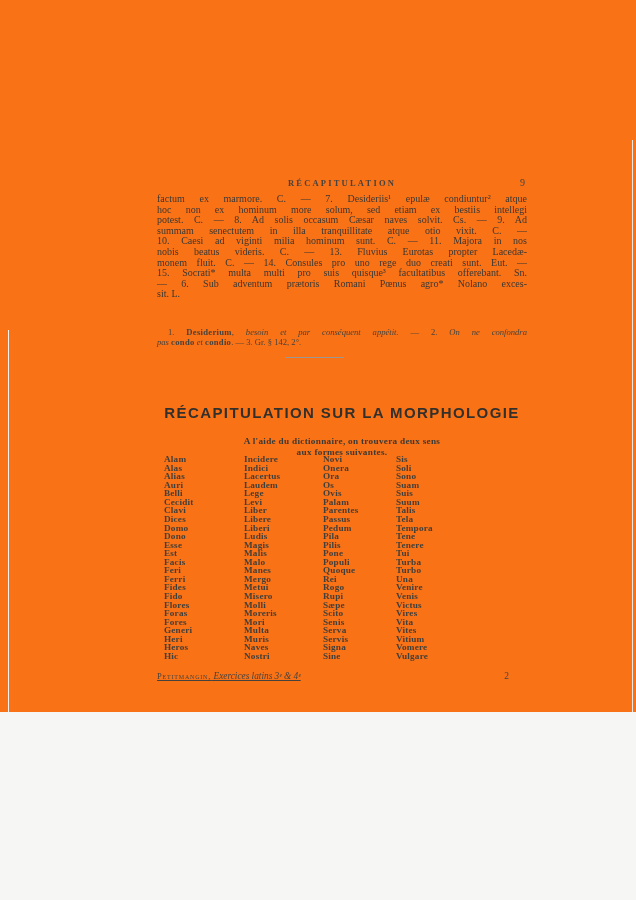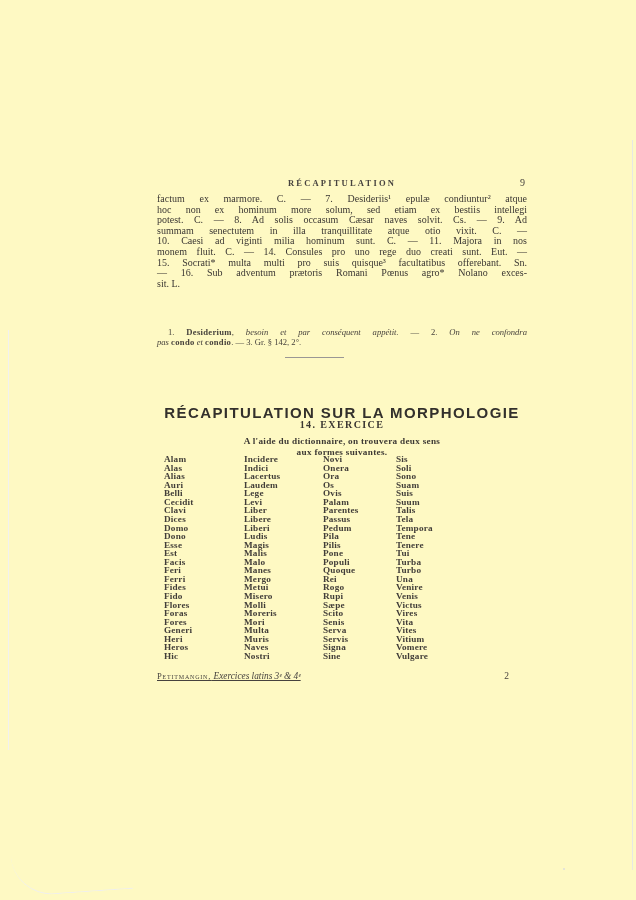--- a/index.html
+++ b/index.html
@@ -2,22 +2,22 @@
 <html><head>
 <meta charset="utf-8">
 <style>
   html,body { margin:0; padding:0; }
   body {
     width:636px; height:900px;
     background:#f6f6f5;
     font-family:"Liberation Serif","DejaVu Serif",serif;
   }
   #sheet {
-    position:relative; width:636px; height:900px;
-    background:#fef9c3; overflow:hidden;
+    position:relative; width:636px; height:712px;
+    background:#f97316; overflow:hidden;
     color:#3b3733;
   }
   
   .edge-right { position:absolute; top:140px; right:3px; width:1px; height:730px; background:#e7e7e6; }
   .edge-left  { position:absolute; top:330px; left:8px; width:1px; height:420px; background:#f1f1f0; }
   .warp1 { position:absolute; left:12px; top:852px; width:120px; height:40px;
            border-bottom:1px solid #efefee; border-radius:0 0 0 60px; transform:rotate(-4deg); }
   .speck { position:absolute; left:563px; top:868px; width:2px; height:2px; background:#dddddc; border-radius:50%; }
 
   .block { position:absolute; left:157px; width:370px; }
@@ -95,40 +95,40 @@
     <div class="rh-title">RÉCAPITULATION</div>
     <div class="rh-num">9</div>
   </div>
 
   <div class="block" id="para">
       <div class="pline">factum ex marmore. C. — 7. Desideriis¹ epulæ condiuntur² atque</div>
       <div class="pline">hoc non ex hominum more solum, sed etiam ex bestiis intellegi</div>
       <div class="pline">potest. C. — 8. Ad solis occasum Cæsar naves solvit. Cs. — 9. Ad</div>
       <div class="pline">summam senectutem in illa tranquillitate atque otio vixit. C. —</div>
       <div class="pline">10. Caesi ad viginti milia hominum sunt. C. — 11. Majora in nos</div>
+      <div class="pline">nobis beatus videris. C. — 13. Fluvius Eurotas propter Lacedæ-</div>
       <div class="pline">monem fluit. C. — 14. Consules pro uno rege duo creati sunt. Eut. —</div>
       <div class="pline">15. Socrati* multa multi pro suis quisque³ facultatibus offerebant. Sn.</div>
-      <div class="pline">— 16. Sub adventum prætoris Romani Pœnus agro* Nolano exces-</div>
+      <div class="pline">— 6. Sub adventum prætoris Romani Pœnus agro* Nolano exces-</div>
       <div class="pline">sit. L.</div>
     </div>
 
   <div class="block" id="footnote">
     <div class="fline first">
       <span>1. </span><span class="b">Desiderium</span><span>, </span><span class="i">besoin et par conséquent appétit.</span><span> — 2. </span><span class="i">On ne confondra</span>
     </div>
     <div class="fline last">
       <span class="i">pas </span><span class="b">condo</span><span class="i"> et </span><span class="b">condio</span><span>. — 3. Gr. § 142, 2°.</span>
     </div>
   </div>
 
   <div class="rule"></div>
 
   <div class="block" id="section-title">RÉCAPITULATION SUR LA MORPHOLOGIE</div>
 
-  <div class="block" id="exercise-label">14. EXERCICE</div>
 
   <div class="block" id="instruction">
     <div>A l'aide du dictionnaire, on trouvera deux sens</div>
     <div>aux formes suivantes.</div>
   </div>
 
   <div id="wordgrid">
     <div class="wcol c1">
         <div>Alam</div>
         <div>Alas</div>

